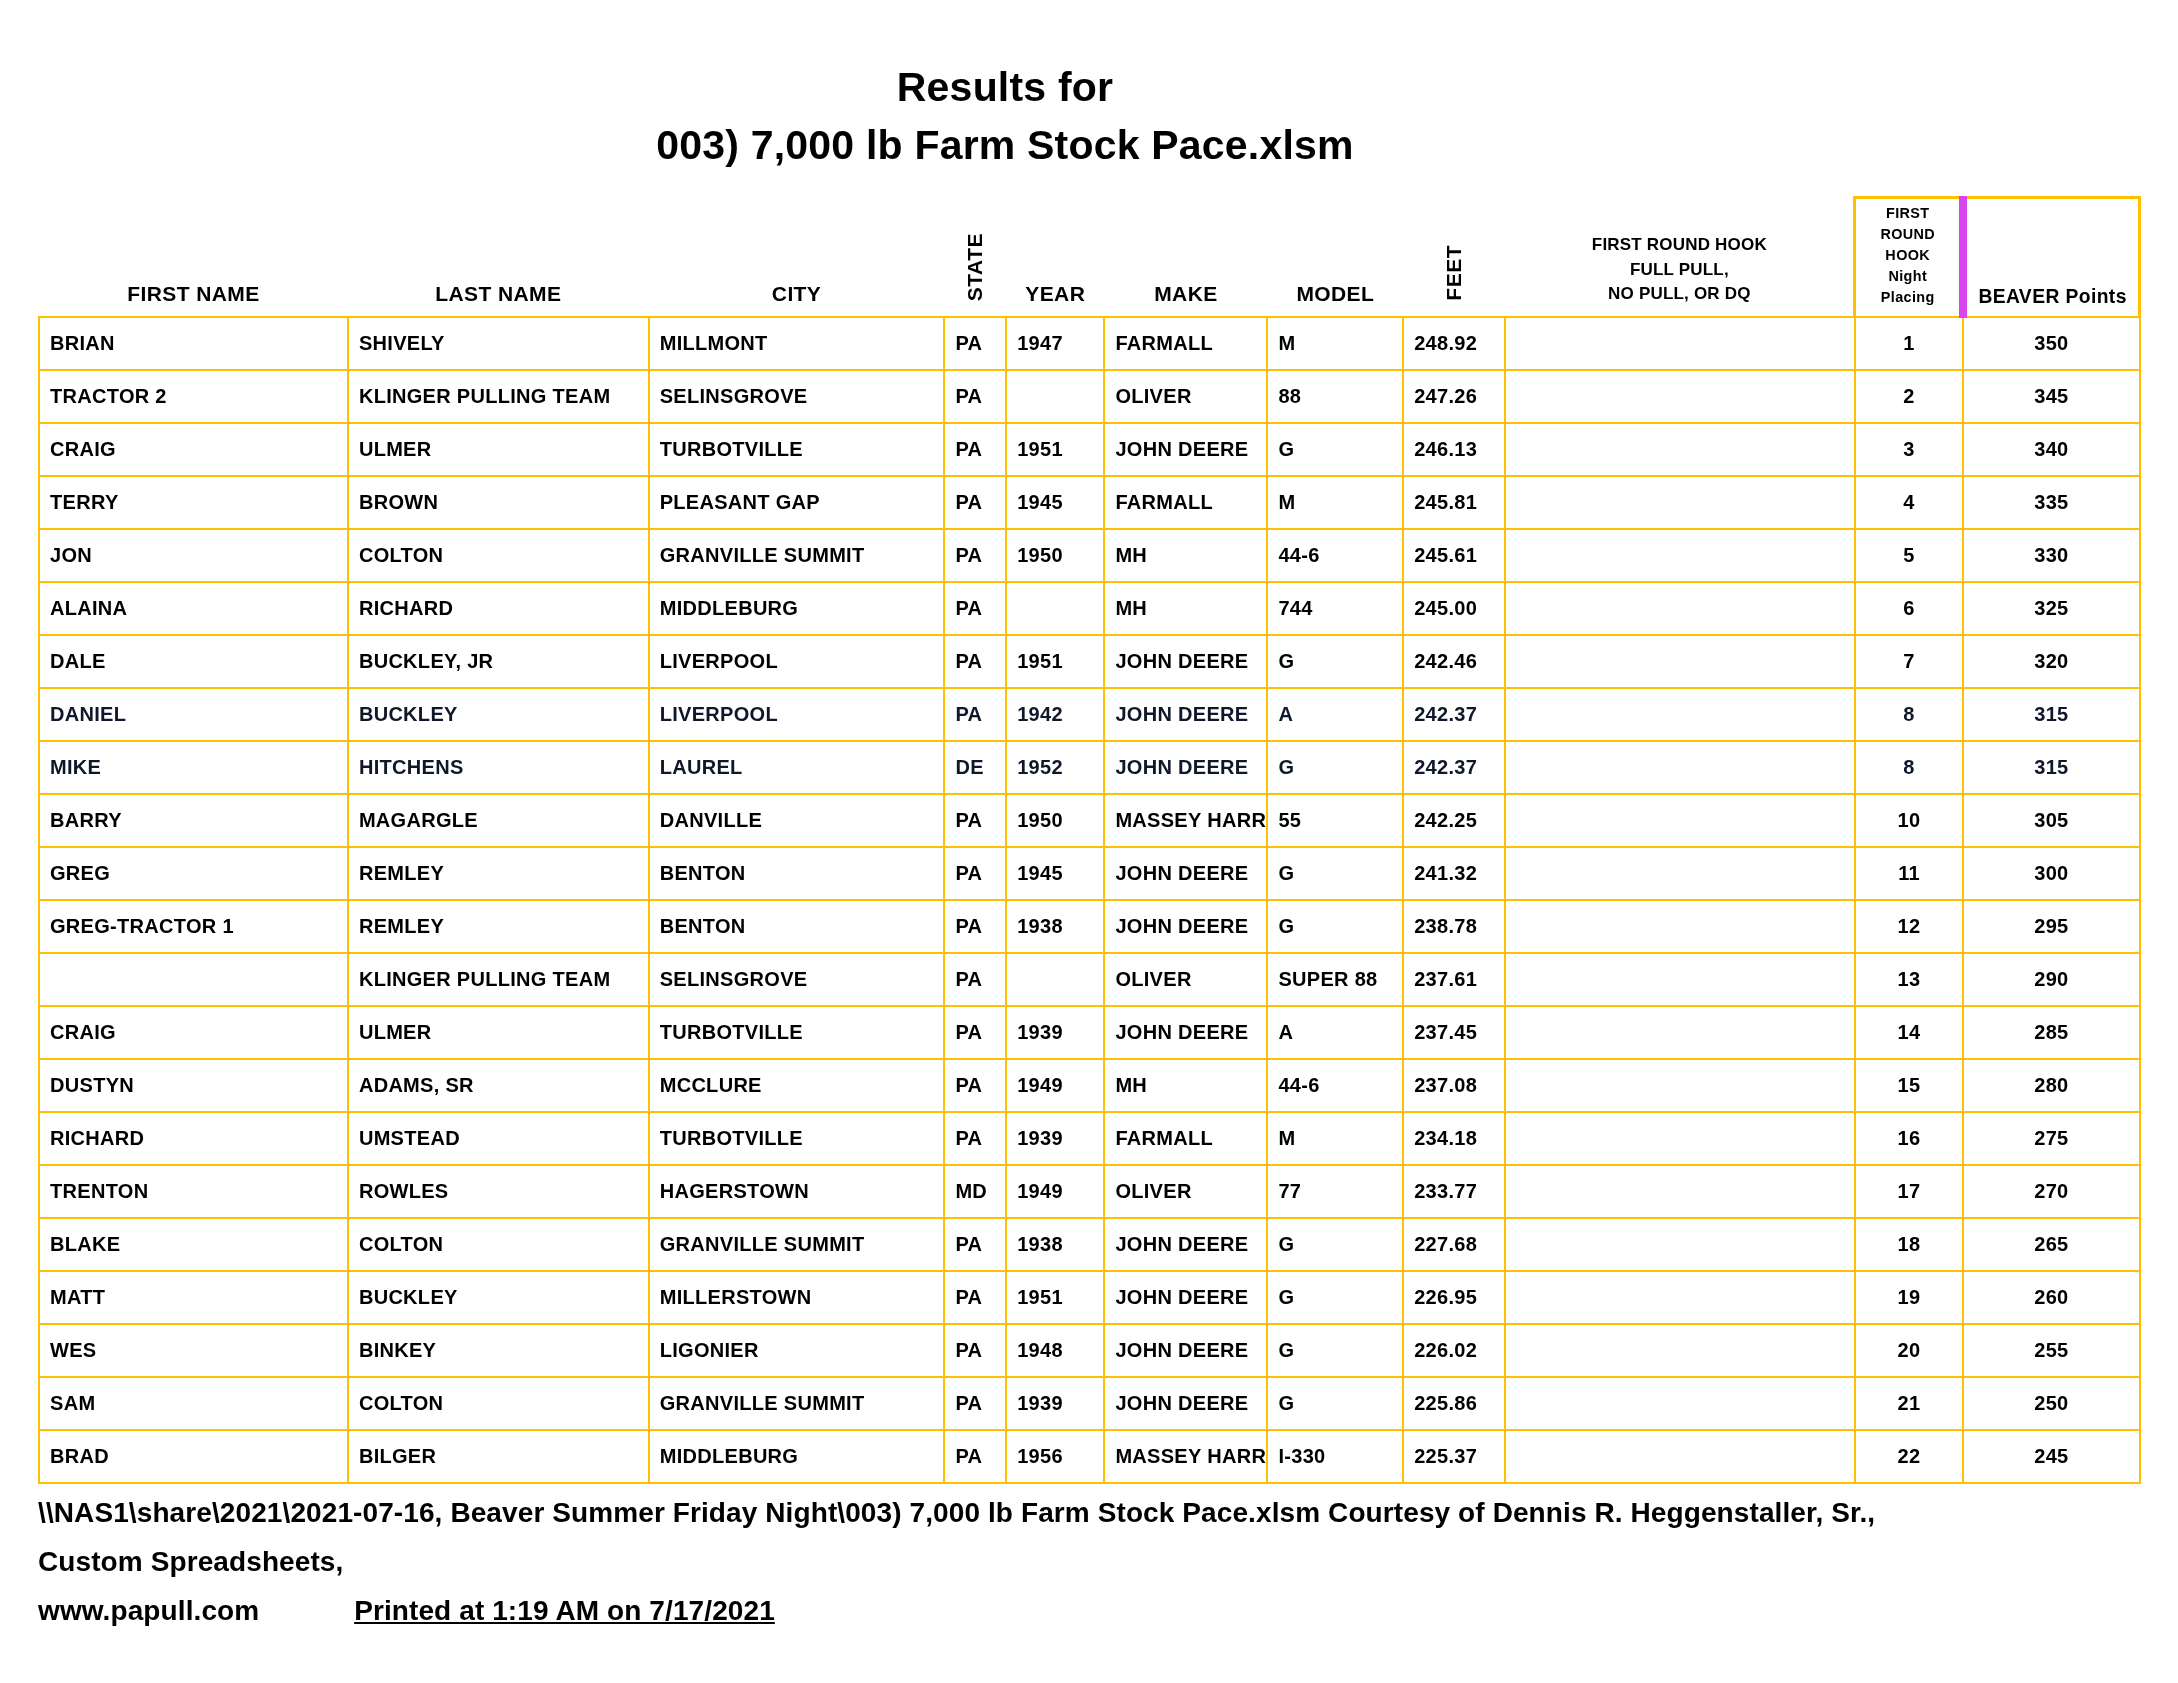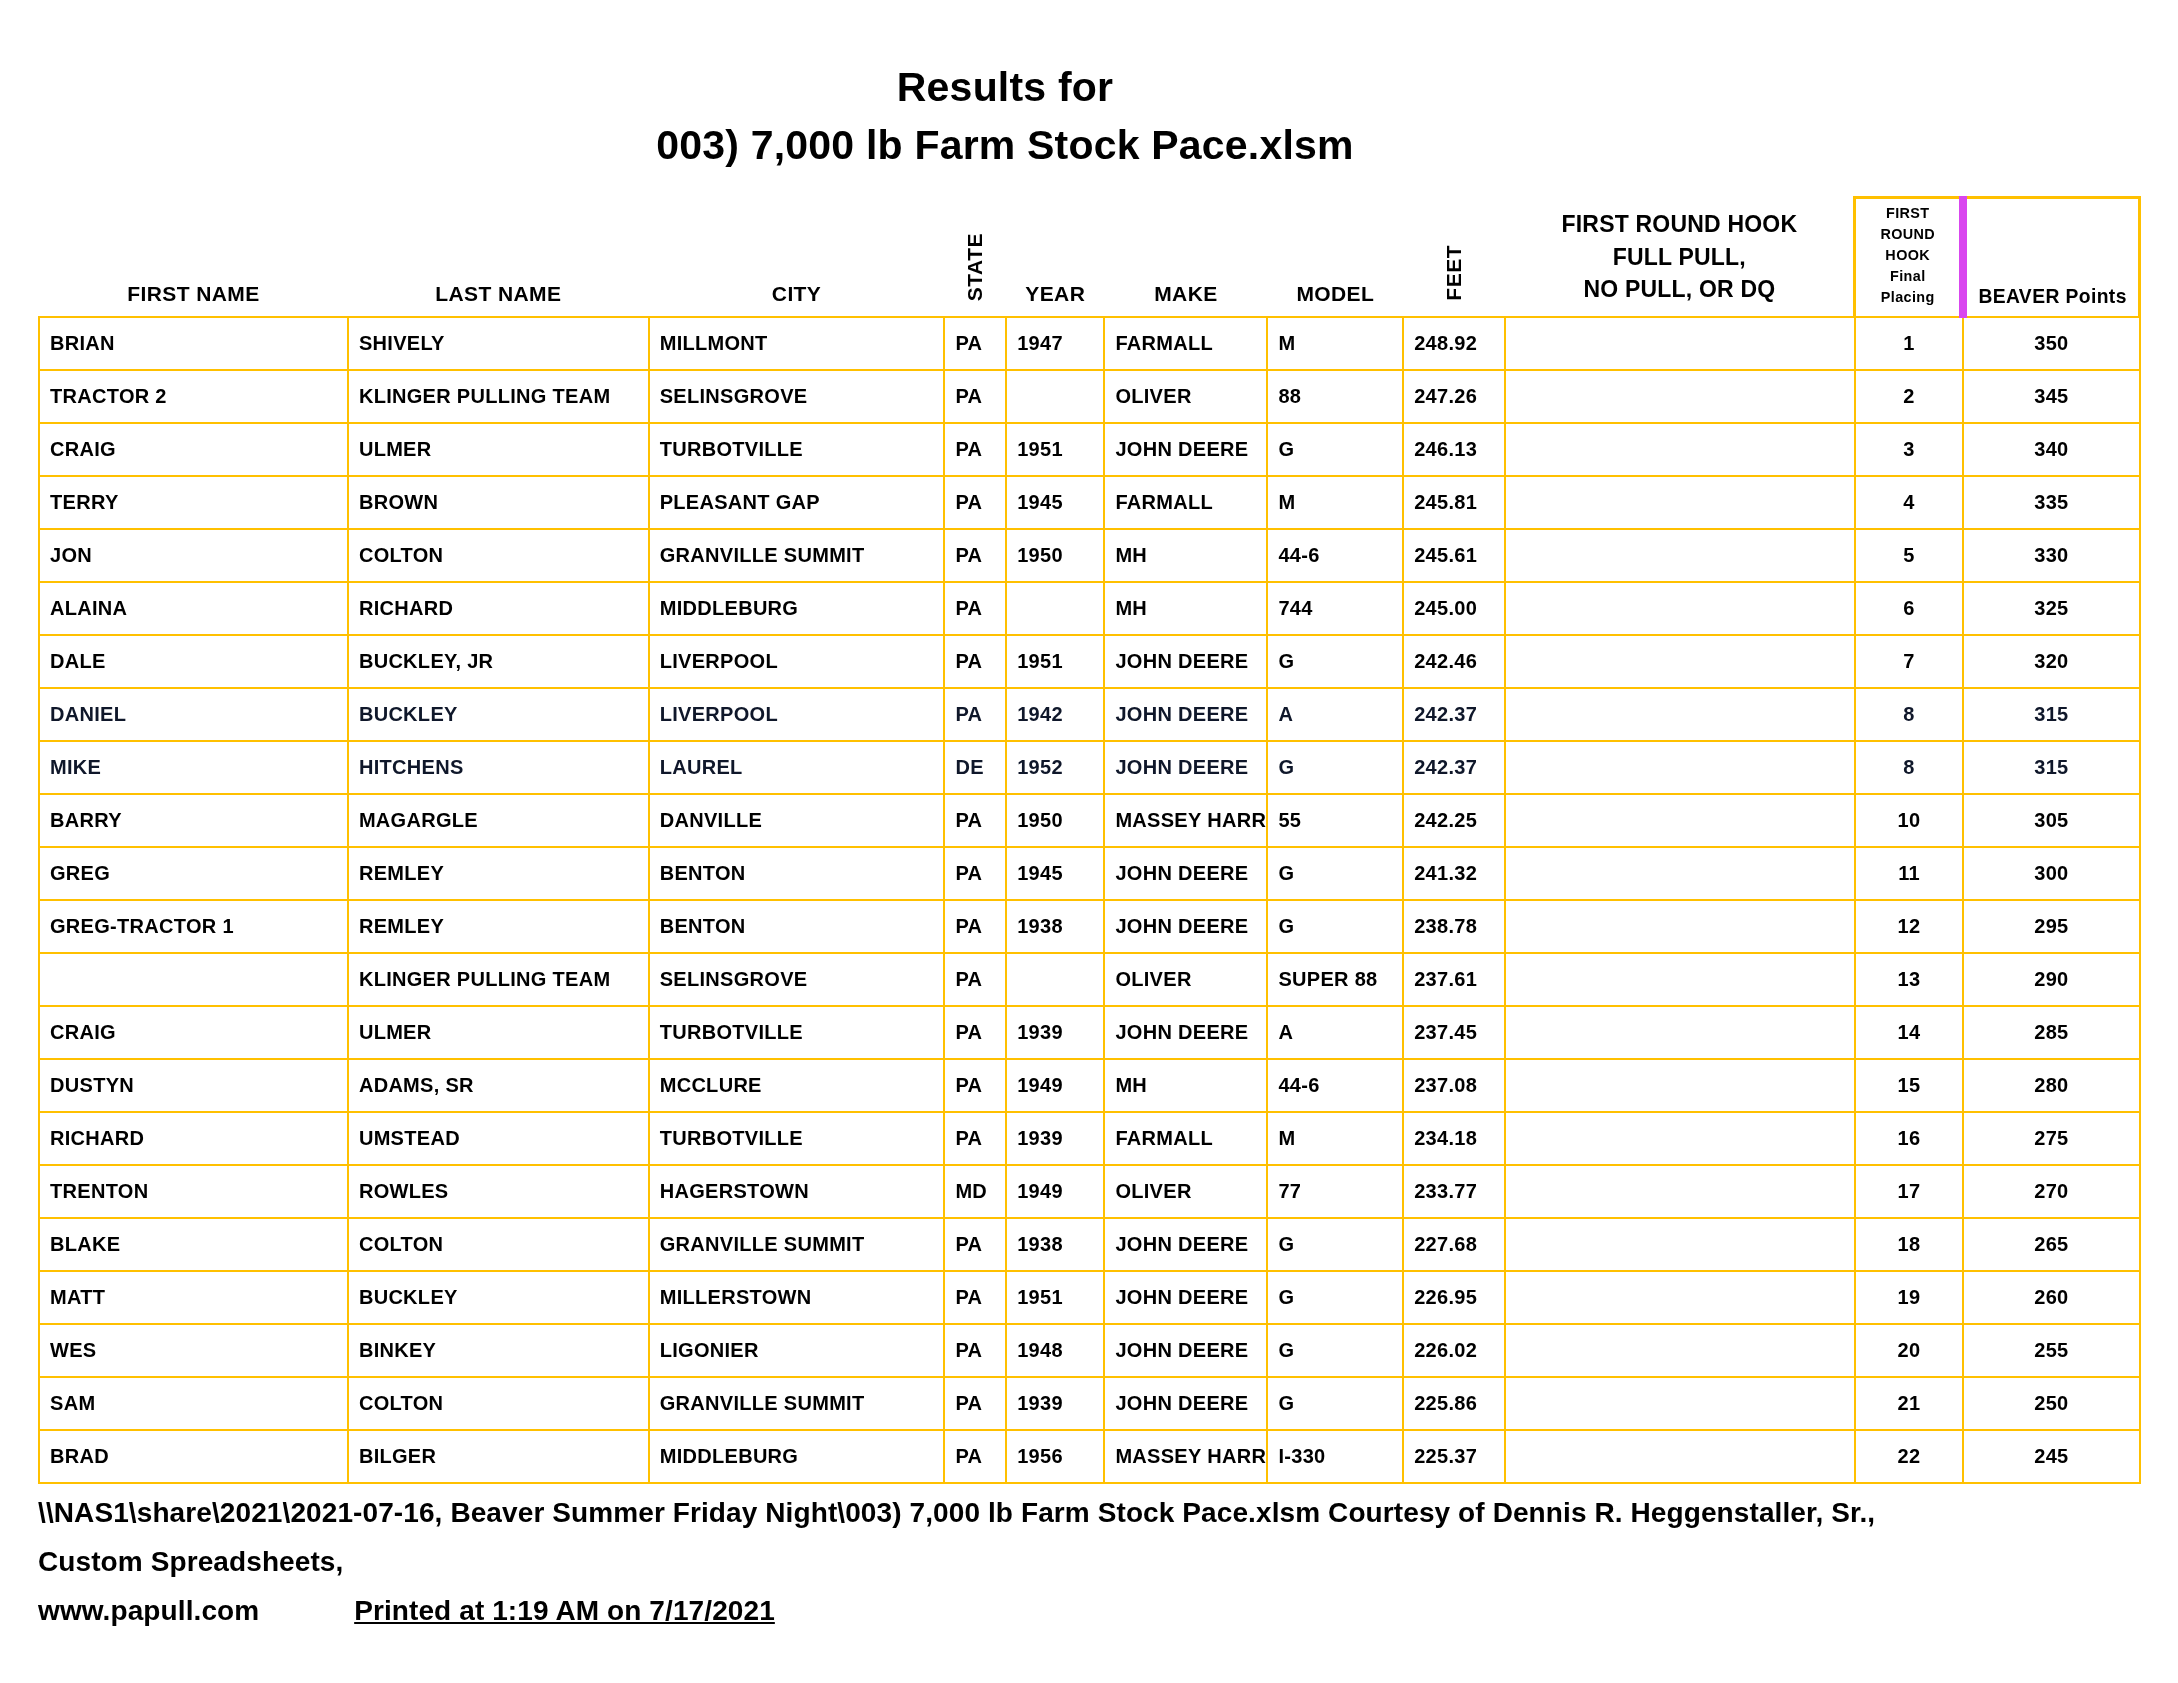--- a/index.html
+++ b/index.html
@@ -52,21 +52,21 @@
   thead th {
     vertical-align: bottom;
     padding: 4px 6px 10px 6px;
     font-size: 21px;
     font-weight: bold;
     text-align: center;
     border: none;
     letter-spacing: 0.4px;
   }
   thead th.hook-head {
-    font-size: 23px;
+    font-size: 17px;
     line-height: 1.42;
     letter-spacing: 0.2px;
   }
   thead th.place-head {
     font-size: 14.4px;
     line-height: 1.45;
     border-left: 3px solid #FFC000;
     border-top: 3px solid #FFC000;
     padding-bottom: 8px;
   }
@@ -171,21 +171,21 @@
           <span class="vert-label">FEET</span>
         </th>
         <th class="hook-head">
           <div>FIRST ROUND HOOK</div>
           <div>FULL PULL,</div>
           <div>NO PULL, OR DQ</div>
         </th>
         <th class="place-head">
           <div>FIRST ROUND</div>
           <div>HOOK</div>
-          <div>Final Placing</div>
+          <div>Night Placing</div>
         </th>
         <th class="beaver-head">BEAVER Points</th>
       </tr>
     </thead>
     <tbody>
         <tr>
           <td class="num">BRIAN</td>
           <td class="num">SHIVELY</td>
           <td class="num">MILLMONT</td>
           <td class="num">PA</td>

